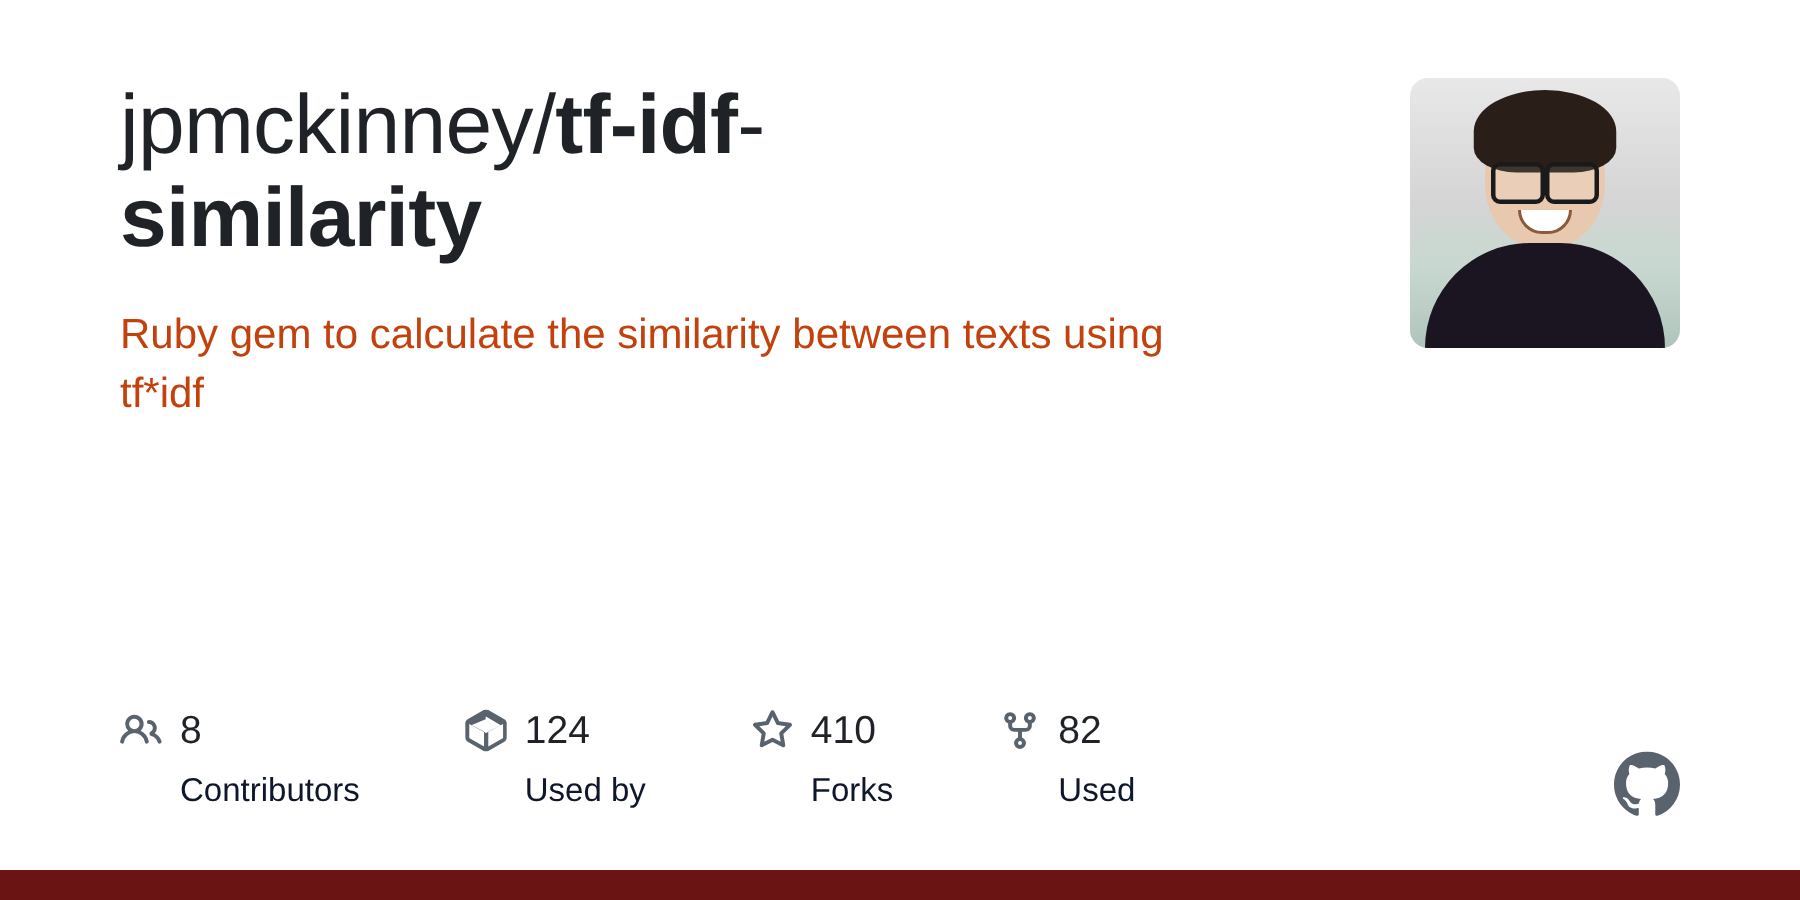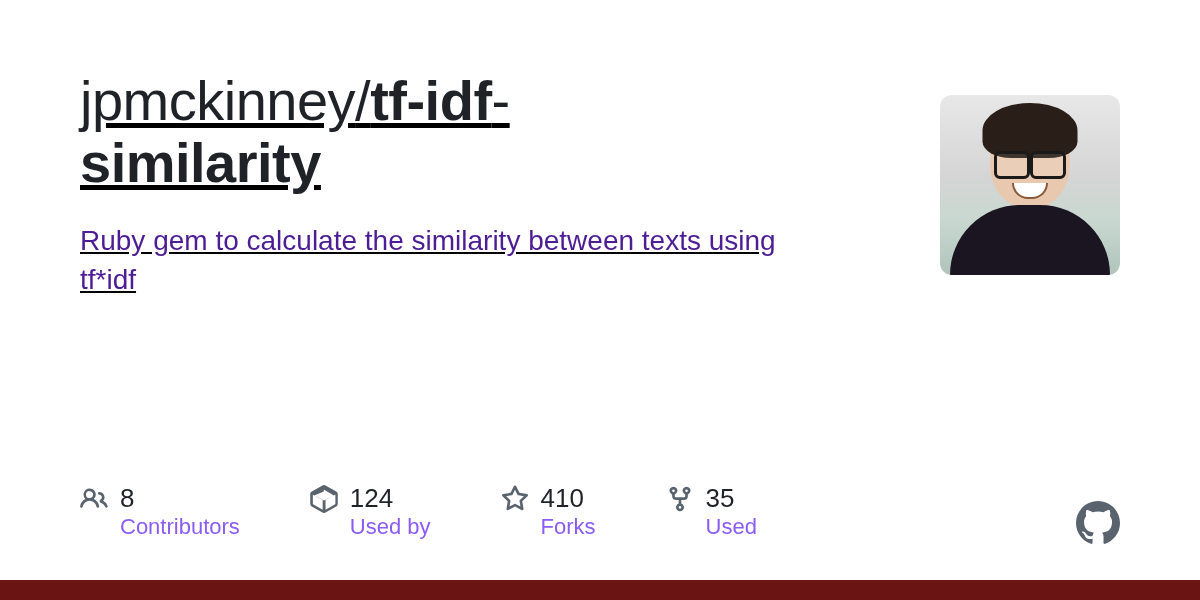--- a/index.html
+++ b/index.html
@@ -5,44 +5,43 @@
   * { margin: 0; padding: 0; box-sizing: border-box; }
   body {
     width: 1200px;
     height: 600px;
     font-family: -apple-system, BlinkMacSystemFont, "Segoe UI", Helvetica, Arial, sans-serif;
     background: #fff;
     position: relative;
     overflow: hidden;
   }
   .container {
-    padding: 70px 80px 0 80px;
+    padding: 52px 80px 0 80px;
     display: flex;
     justify-content: space-between;
-    align-items: center;
-    text-decoration: underline;
+    align-items: flex-start;
   }
   .left {
     flex: 1;
     max-width: 800px;
   }
   .title {
     font-size: 56px;
     line-height: 1.1;
     color: #1f2328;
     letter-spacing: -0.5px;
     font-weight: 400;
   }
   .title .slash { font-weight: 400; }
   .title .bold { font-weight: 700; }
   .desc {
     margin-top: 28px;
     font-size: 28px;
     line-height: 1.4;
-    color: #4c1d95;
+    color: #c2410c;
     font-weight: 400;
     max-width: 720px;
   }
   .avatar {
     width: 180px;
     height: 180px;
     border-radius: 12px;
     background: linear-gradient(180deg, #e8e8e8 0%, #d5d5d5 45%, #c8d8d0 70%, #b0c4bc 100%);
     position: relative;
     overflow: hidden;
@@ -124,22 +123,22 @@
   }
   .stat-text { display: flex; flex-direction: column; }
   .stat-count {
     font-size: 26px;
     font-weight: 400;
     color: #1f2328;
     line-height: 1.2;
   }
   .stat-label {
     font-size: 22px;
-    color: #8b5cf6;
-    margin-top: 0;
+    color: #0f172a;
+    margin-top: 12px;
   }
   .gh-logo {
     position: absolute;
     right: 80px;
     bottom: 55px;
     width: 44px;
     height: 44px;
     color: #59636e;
   }
   .bottom-bar {
@@ -197,21 +196,21 @@
       <span class="stat-count">410</span>
       <span class="stat-label">Forks</span>
     </div>
   </div>
 
   <div class="stat">
     <svg class="stat-icon" viewBox="0 0 16 16" fill="currentColor">
       <path d="M5 5.372v.878c0 .414.336.75.75.75h4.5a.75.75 0 0 0 .75-.75v-.878a2.25 2.25 0 1 1 1.5 0v.878a2.25 2.25 0 0 1-2.25 2.25h-1.5v2.128a2.251 2.251 0 1 1-1.5 0V8.5h-1.5A2.25 2.25 0 0 1 3.5 6.25v-.878a2.25 2.25 0 1 1 1.5 0ZM5 3.25a.75.75 0 1 0-1.5 0 .75.75 0 0 0 1.5 0Zm6.75.75a.75.75 0 1 0 0-1.5.75.75 0 0 0 0 1.5Zm-3 8.75a.75.75 0 1 0-1.5 0 .75.75 0 0 0 1.5 0Z"></path>
     </svg>
     <div class="stat-text">
-      <span class="stat-count">35</span>
+      <span class="stat-count">82</span>
       <span class="stat-label">Used</span>
     </div>
   </div>
 
 </div>
 
 <svg class="gh-logo" viewBox="0 0 16 16" fill="currentColor">
   <path d="M8 0C3.58 0 0 3.58 0 8c0 3.54 2.29 6.53 5.47 7.59.4.07.55-.17.55-.38 0-.19-.01-.82-.01-1.49-2.01.37-2.53-.49-2.69-.94-.09-.23-.48-.94-.82-1.13-.28-.15-.68-.52-.01-.53.63-.01 1.08.58 1.23.82.72 1.21 1.87.87 2.33.66.07-.52.28-.87.51-1.07-1.78-.2-3.64-.89-3.64-3.95 0-.87.31-1.59.82-2.15-.08-.2-.36-1.02.08-2.12 0 0 .67-.21 2.2.82.64-.18 1.32-.27 2-.27.68 0 1.36.09 2 .27 1.53-1.04 2.2-.82 2.2-.82.44 1.1.16 1.92.08 2.12.51.56.82 1.27.82 2.15 0 3.07-1.87 3.75-3.65 3.95.29.25.54.73.54 1.48 0 1.07-.01 1.93-.01 2.2 0 .21.15.46.55.38A8.013 8.013 0 0 0 16 8c0-4.42-3.58-8-8-8z"></path>
 </svg>
 

